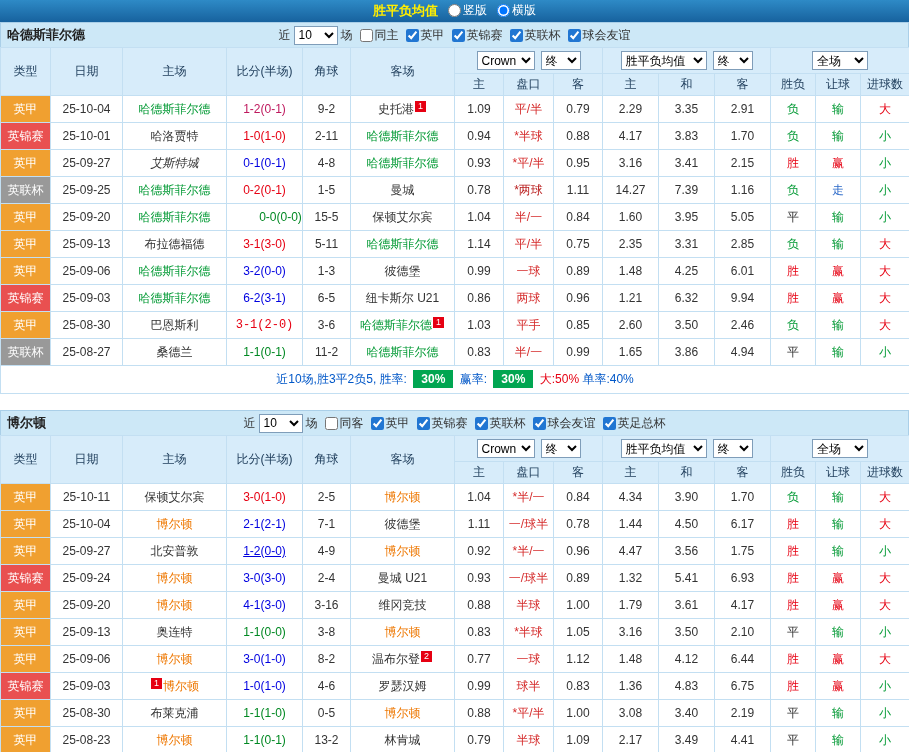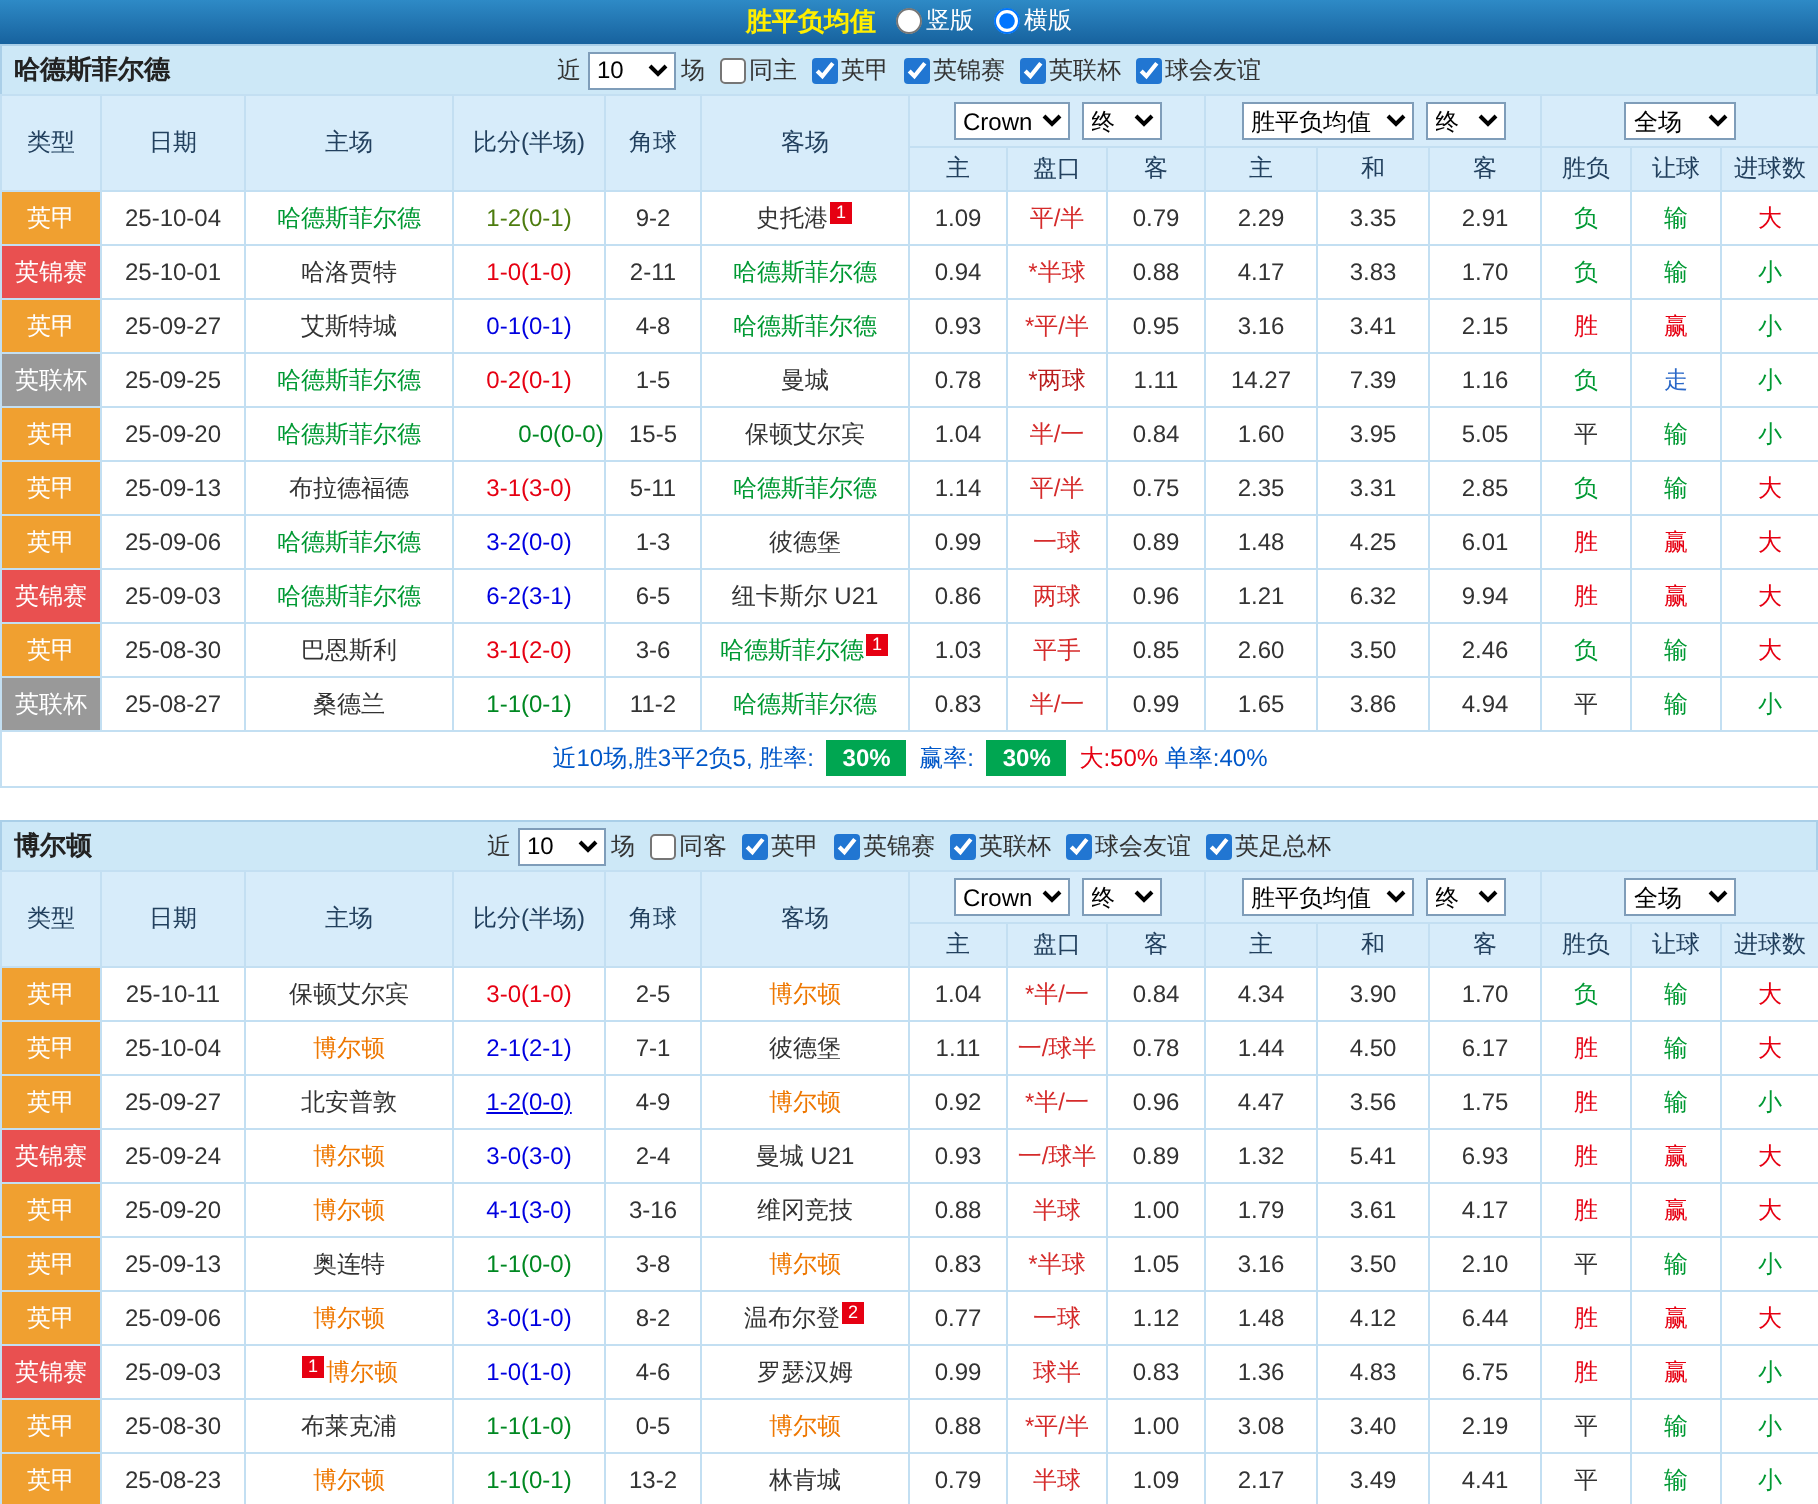--- a/index.html
+++ b/index.html
@@ -111,21 +111,21 @@
             <th>胜负</th>
             <th>让球</th>
             <th>进球数</th>
           </tr>
         </thead>
         <tbody>
           <tr>
             <td class="league" style="background: rgb(240, 160, 48);">英甲</td>
             <td>25-10-04</td>
             <td><span style="color: rgb(0, 153, 51);">哈德斯菲尔德</span></td>
-            <td style="color: #4d7c0f;">1-2(0-1)</td>
+            <td style="color: #be185d;">1-2(0-1)</td>
             <td>9-2</td>
             <td><span style="color: rgb(51, 51, 51);">史托港</span><span class="badge">1</span></td>
             <td>1.09</td>
             <td style="color: rgb(213, 43, 43);">平/半</td>
             <td>0.79</td>
             <td>2.29</td>
             <td>3.35</td>
             <td>2.91</td>
             <td style="color: rgb(0, 153, 51);">负</td>
             <td style="color: rgb(0, 153, 51);">输</td>
@@ -144,21 +144,21 @@
             <td>4.17</td>
             <td>3.83</td>
             <td>1.70</td>
             <td style="color: rgb(0, 153, 51);">负</td>
             <td style="color: rgb(0, 153, 51);">输</td>
             <td style="color: rgb(0, 153, 51);">小</td>
           </tr>
           <tr>
             <td class="league" style="background: rgb(240, 160, 48);">英甲</td>
             <td>25-09-27</td>
-            <td><span style="color: rgb(51, 51, 51);">艾斯特城</span></td>
+            <td><span style="color: rgb(51, 51, 51); font-style: italic;">艾斯特城</span></td>
             <td style="color: rgb(0, 0, 224);">0-1(0-1)</td>
             <td>4-8</td>
             <td><span style="color: rgb(0, 153, 51);">哈德斯菲尔德</span></td>
             <td>0.93</td>
             <td style="color: rgb(213, 43, 43);">*平/半</td>
             <td>0.95</td>
             <td>3.16</td>
             <td>3.41</td>
             <td>2.15</td>
             <td style="color: rgb(230, 0, 18);">胜</td>
@@ -247,21 +247,21 @@
             <td>6.32</td>
             <td>9.94</td>
             <td style="color: rgb(230, 0, 18);">胜</td>
             <td style="color: rgb(230, 0, 18);">赢</td>
             <td style="color: rgb(230, 0, 18);">大</td>
           </tr>
           <tr>
             <td class="league" style="background: rgb(240, 160, 48);">英甲</td>
             <td>25-08-30</td>
             <td><span style="color: rgb(51, 51, 51);">巴恩斯利</span></td>
-            <td style="color: rgb(230, 0, 18);">3-1(2-0)</td>
+            <td style="color: rgb(230, 0, 18); font-family: Liberation Mono, monospace;">3-1(2-0)</td>
             <td>3-6</td>
             <td><span style="color: rgb(0, 153, 51);">哈德斯菲尔德</span><span class="badge">1</span></td>
             <td>1.03</td>
             <td style="color: rgb(213, 43, 43);">平手</td>
             <td>0.85</td>
             <td>2.60</td>
             <td>3.50</td>
             <td>2.46</td>
             <td style="color: rgb(0, 153, 51);">负</td>
             <td style="color: rgb(0, 153, 51);">输</td>

